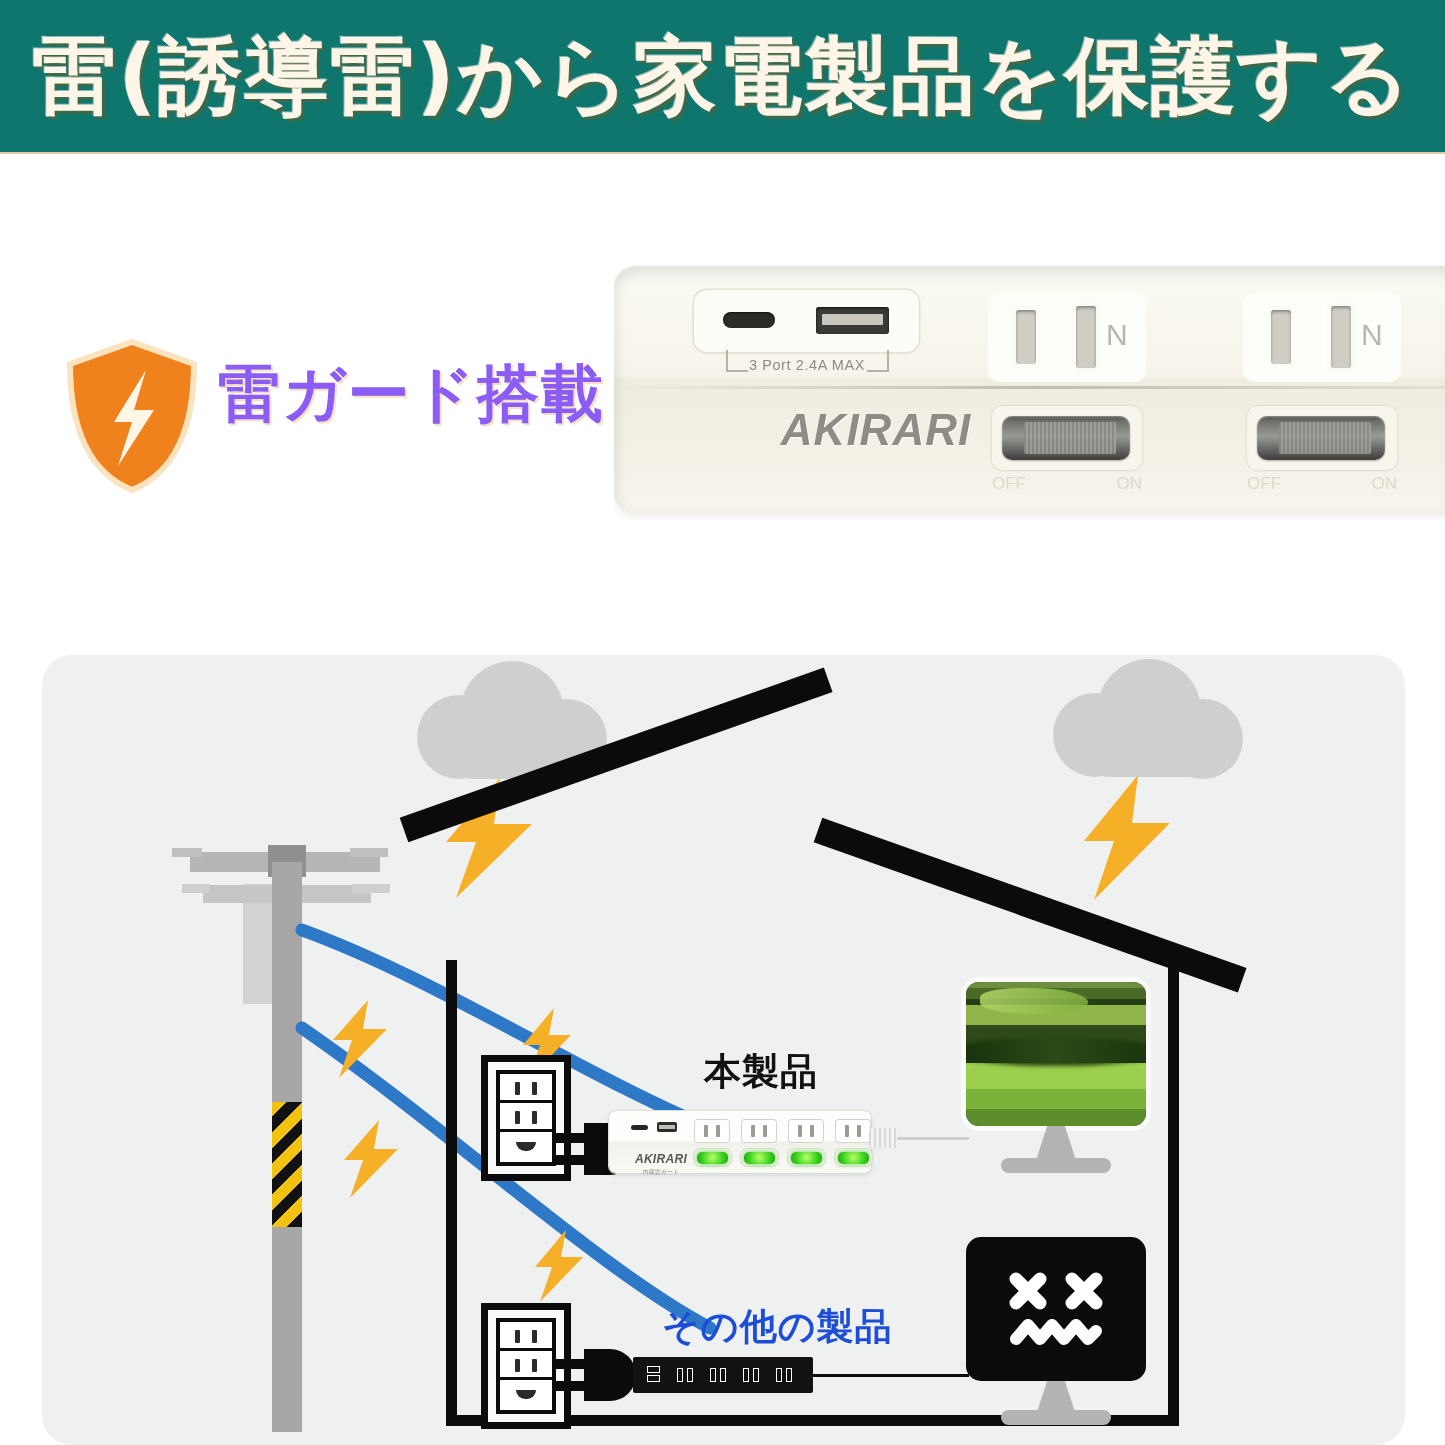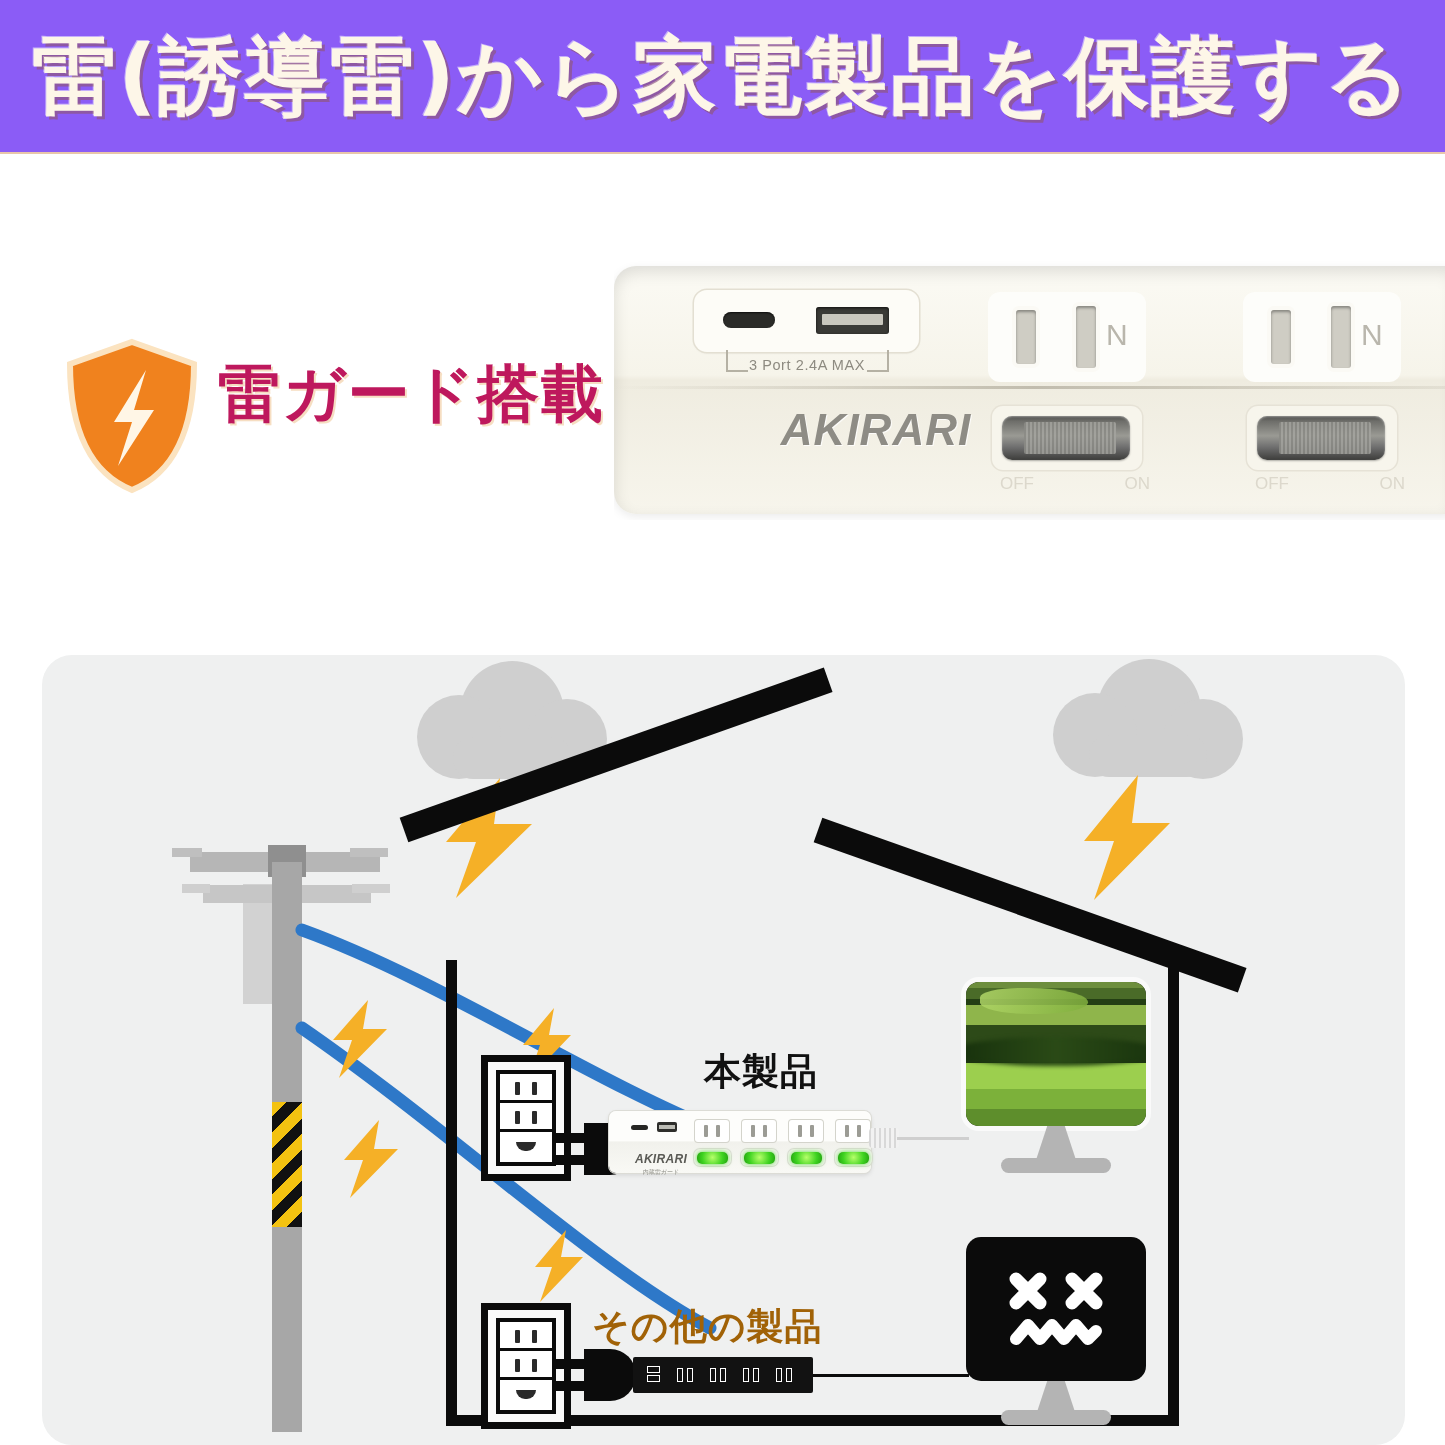--- a/index.html
+++ b/index.html
@@ -8,35 +8,35 @@
     background:#ffffff;
     font-family:"Liberation Sans","DejaVu Sans",sans-serif;
     overflow:hidden;
     position:relative;
   }
   .page{position:relative;width:1445px;height:1445px;overflow:hidden;background:#fff;}
 
   
   .banner{
     position:absolute;left:0;top:0;width:1445px;height:152px;
-    background:#8b5cf6;
+    background:#0f766e;
     display:flex;align-items:center;justify-content:center;
     box-shadow:0 2px 0 rgba(190,95,10,.35);
   }
   .banner-title{
     font-size:84px;font-weight:bold;color:#FDF6E8;
     letter-spacing:2px;line-height:1;
     text-shadow:3px 3px 0 rgba(150,80,10,.35), -1px -1px 0 rgba(255,255,255,.5);
     white-space:nowrap;
     font-family:"DejaVu Sans","Liberation Sans",sans-serif;
   }
   .shield-wrap{position:absolute;left:62px;top:336px;width:140px;height:160px;}
   .badge-text{
     position:absolute;left:218px;top:363px;
-    font-size:62px;font-weight:bold;color:#be185d;
+    font-size:62px;font-weight:bold;color:#8b5cf6;
     letter-spacing:2px;line-height:1;white-space:nowrap;
     text-shadow:2px 2px 0 rgba(230,160,80,.35);
     font-family:"DejaVu Sans","Liberation Sans",sans-serif;
   }
 
   
   .product-photo{
     position:absolute;left:614px;top:258px;width:831px;height:262px;
     overflow:hidden;
   }
@@ -120,37 +120,37 @@
     box-shadow:inset 0 1px 2px rgba(255,255,255,.4), 0 1px 2px rgba(0,0,0,.3);
   }
   .rocker:after{
     content:"";position:absolute;left:22px;top:6px;width:92px;height:32px;
     background:repeating-linear-gradient(90deg,#8b8b86 0 2px,#a4a49f 2px 4px),
                repeating-linear-gradient(0deg,#8b8b86 0 2px,#a4a49f 2px 4px);
     opacity:.85;border-radius:2px;
   }
   .sw-lab{
     position:absolute;top:216px;width:150px;display:flex;justify-content:space-between;
-    font-size:17px;color:#dcd8cc;font-family:"Liberation Sans",sans-serif;margin-left:8px;
+    font-size:17px;color:#dcd8cc;font-family:"Liberation Sans",sans-serif;
   }
 
   
   .diagram{
     position:absolute;left:42px;top:655px;width:1363px;height:790px;
     background:#eff0f0;border-radius:30px;overflow:hidden;
   }
 
   .label-honseihin{
     position:absolute;left:704px;top:1047px;
     font-size:37px;font-weight:bold;color:#111;letter-spacing:1px;
     font-family:"DejaVu Sans","Liberation Sans",sans-serif;
   }
   .label-sonota{
-    position:absolute;left:592px;top:1302px;
-    font-size:37px;font-weight:bold;color:#a16207;letter-spacing:1px;
+    position:absolute;left:662px;top:1302px;
+    font-size:37px;font-weight:bold;color:#1d4ed8;letter-spacing:1px;
     font-family:"DejaVu Sans","Liberation Sans",sans-serif;
   }
 
   
   .mini-strip{
     position:absolute;left:609px;top:1111px;width:262px;height:62px;
     background:linear-gradient(180deg,#fdfdfb 0 48%,#f1f1ec 50%,#f9f9f5 100%);
     border-radius:7px;
     box-shadow:0 0 0 1px #dcdcd6, 0 2px 5px rgba(0,0,0,.12);
   }

